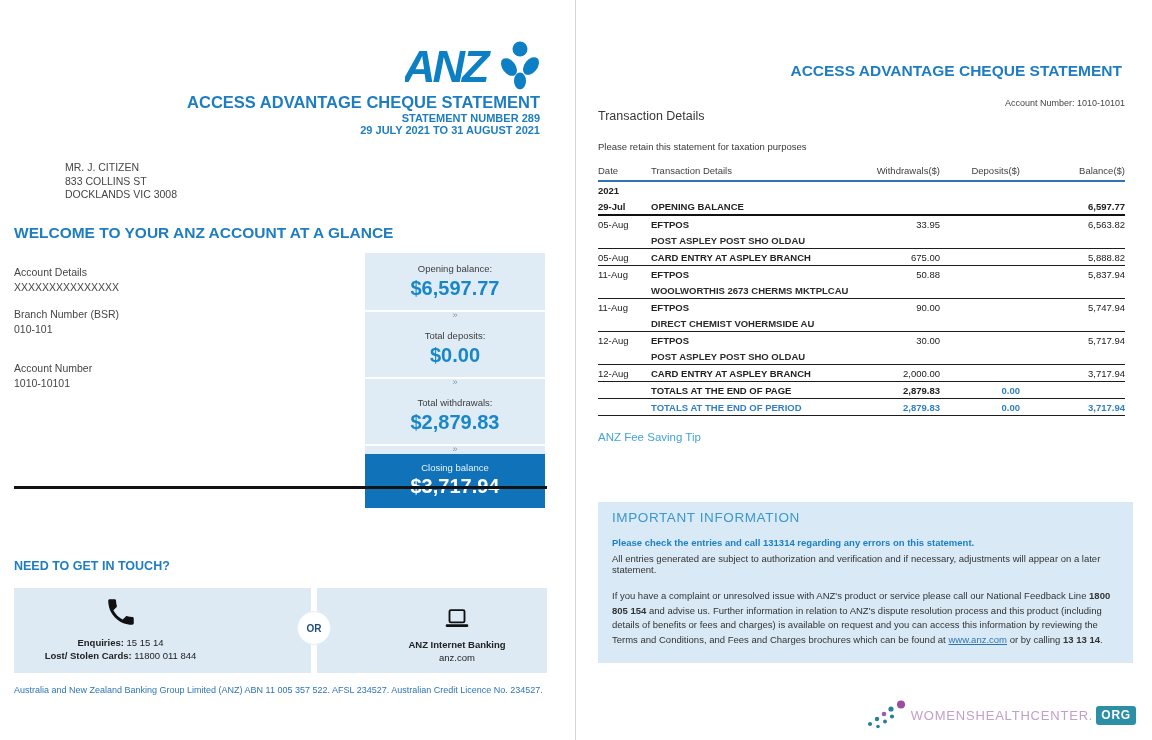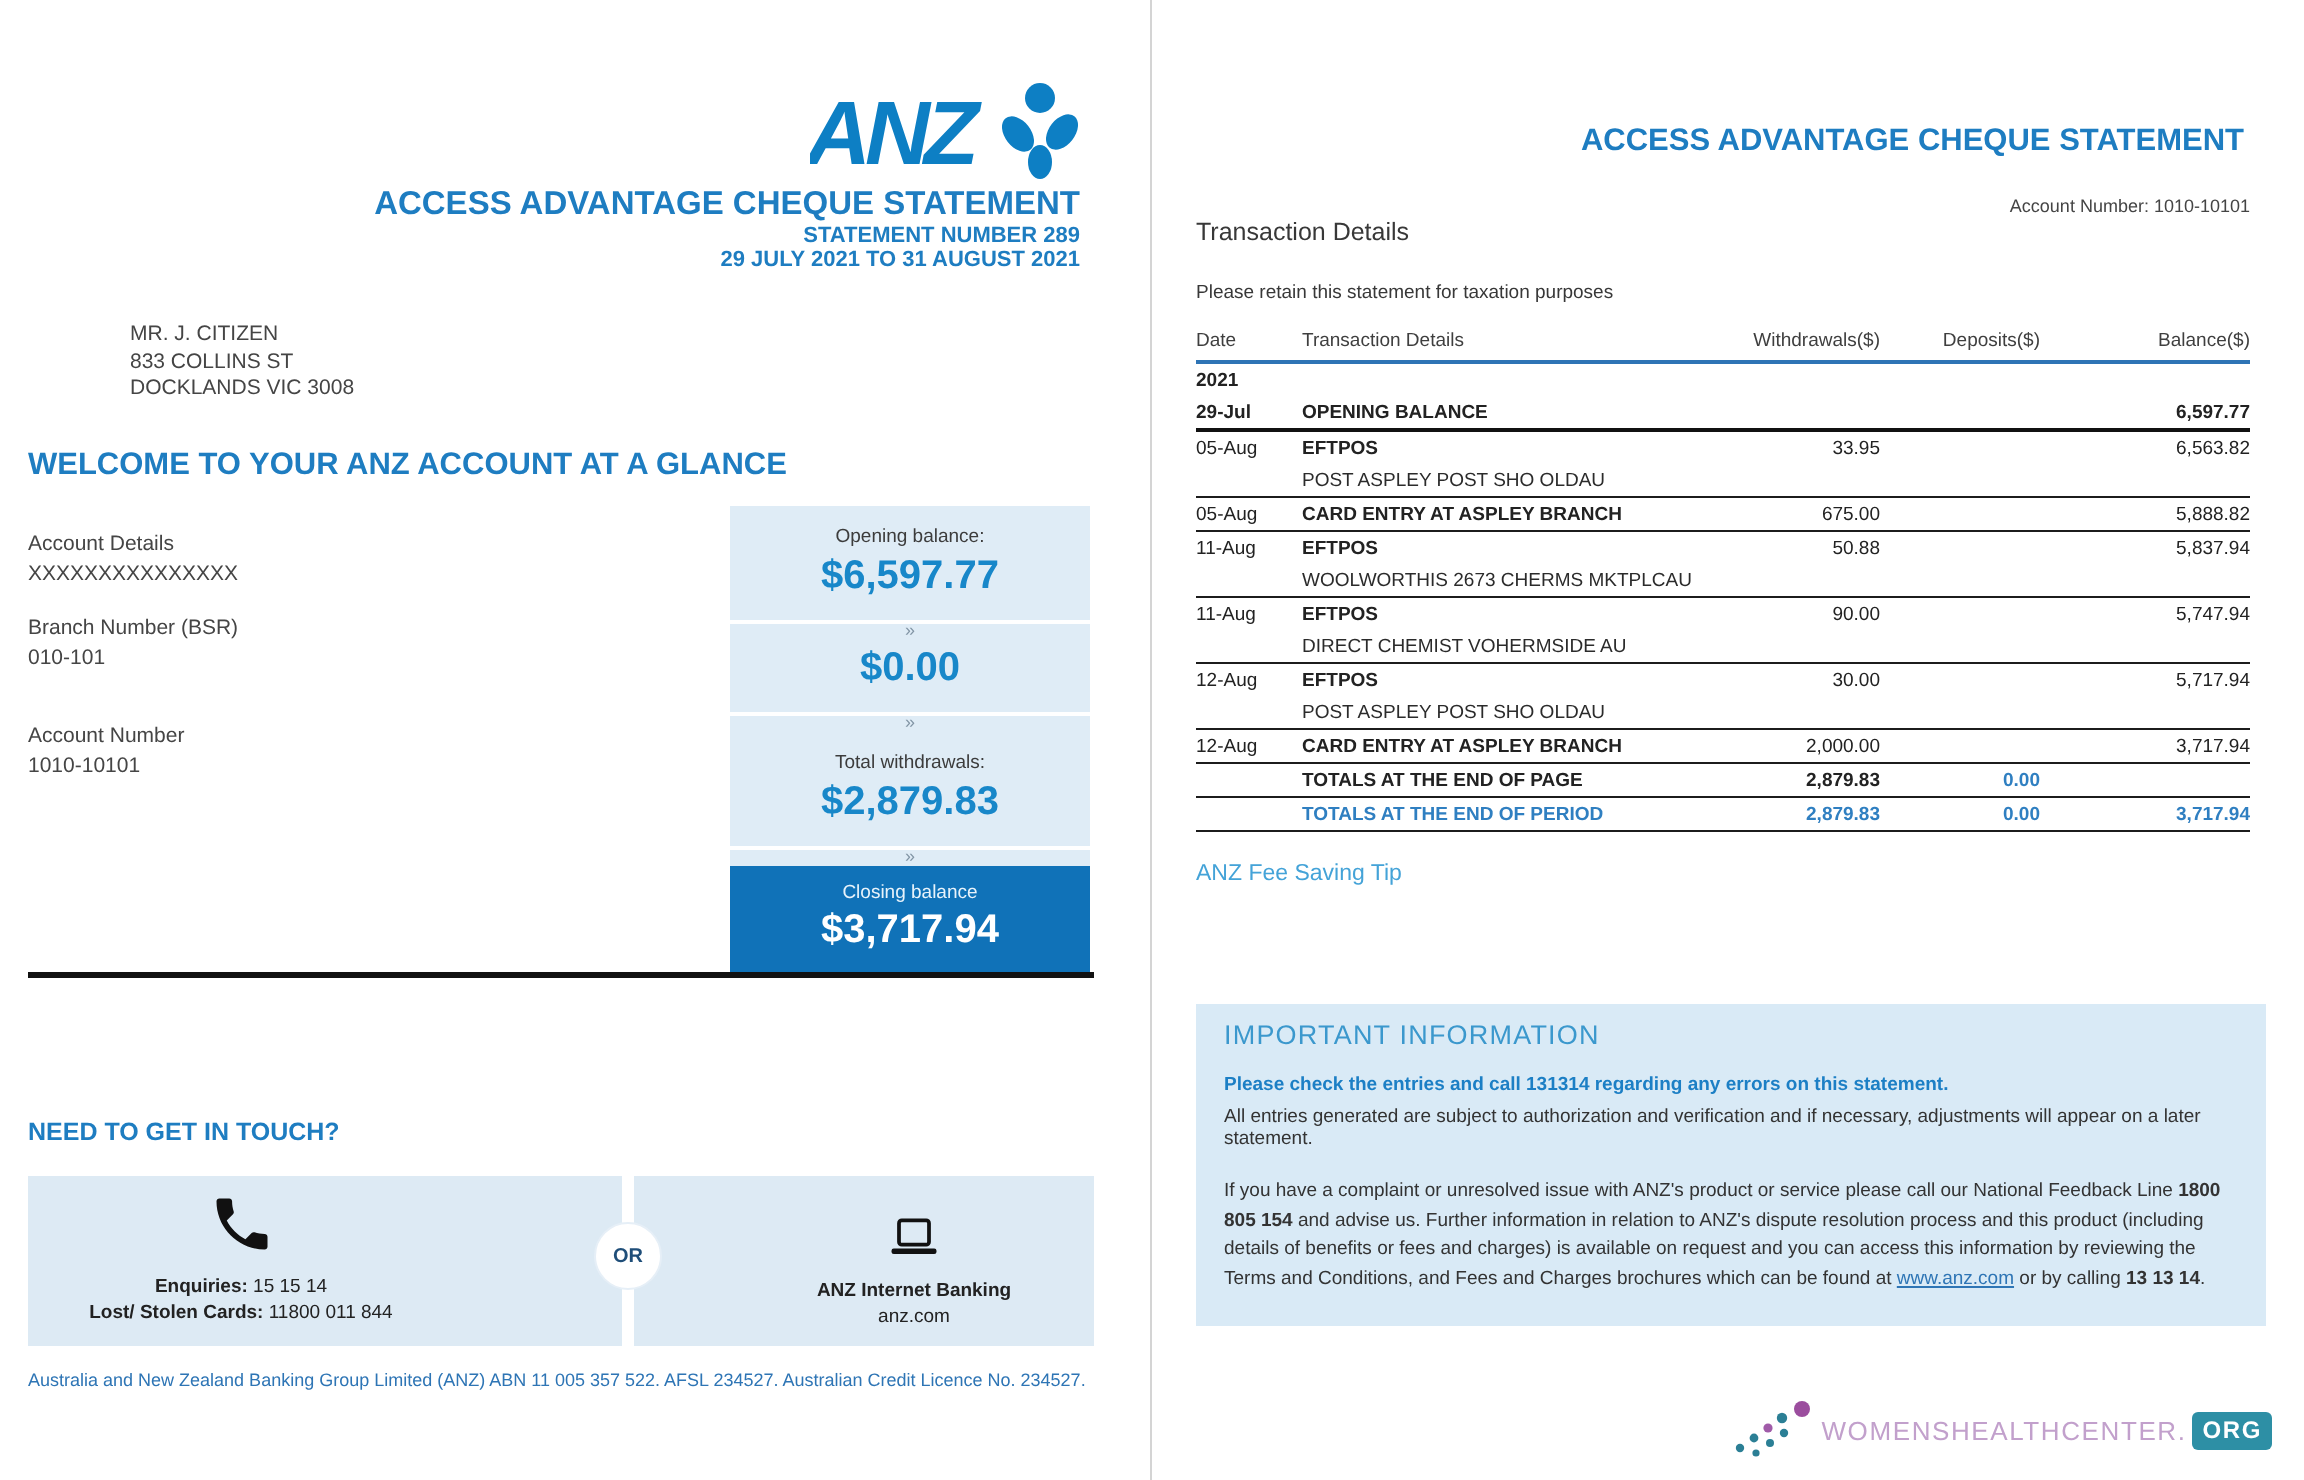--- a/index.html
+++ b/index.html
@@ -58,21 +58,21 @@
   #txn-table td{padding:2.5px 0;vertical-align:top;}
   .col-withdrawals,.col-deposits,.col-balance{text-align:right;}
   .trow td{border-bottom:1px solid #1c1c1c;}
   .trow.has-sub td{border-bottom:none;}
   .subrow td{border-bottom:1px solid #1c1c1c;padding-top:0;}
   .trow.year td{border-bottom:none;}
   .trow.year .col-date{font-weight:bold;}
   .trow.opening td{border-bottom:2px solid #111;}
   .trow.opening .col-date,.trow.opening .col-details,.trow.opening .col-balance{font-weight:bold;}
   .trow.txn .col-details{font-weight:bold;}
-  .sub-details{font-weight:normal;color:#2b2b2b;}
+  .sub-details{font-weight:bold;color:#2b2b2b;}
   .trow.totals_page td{padding:5px 0;}
   .trow.totals_page .col-details,.trow.totals_page .col-withdrawals{font-weight:bold;}
   .trow.totals_page .col-deposits{color:#2f7fc1;font-weight:bold;}
   .trow.totals_period td{padding:5px 0;color:#2f7fc1;font-weight:bold;border-bottom:1px solid #1c1c1c;}
 
   .fee-heading{position:absolute;top:431px;left:22px;font-size:11.5px;color:#44a3d8;}
   .fee-body{position:absolute;top:459px;left:22px;width:520px;font-size:9.5px;color:#3a3a3a;line-height:15px;}
 
   .info-box{position:absolute;top:502px;left:22px;width:507px;background:#d9eaf6;padding:8px 14px 16px;}
   .info-heading{font-size:13.5px;color:#3b98cd;letter-spacing:0.6px;margin-bottom:12px;}
@@ -132,20 +132,21 @@
     </div>
   </div>
 
   <div class="summary">
     <div class="sum-sec">
       <div class="lbl">Opening balance:</div>
       <div class="val">$6,597.77</div>
     </div>
     <div class="sum-div">»</div>
     <div class="sum-sec">
+      <div class="lbl">Total deposits:</div>
       <div class="val">$0.00</div>
     </div>
     <div class="sum-div">»</div>
     <div class="sum-sec">
       <div class="lbl">Total withdrawals:</div>
       <div class="val">$2,879.83</div>
     </div>
     <div class="sum-div">»</div>
     <div class="sum-close">
       <div class="lbl">Closing balance</div>

